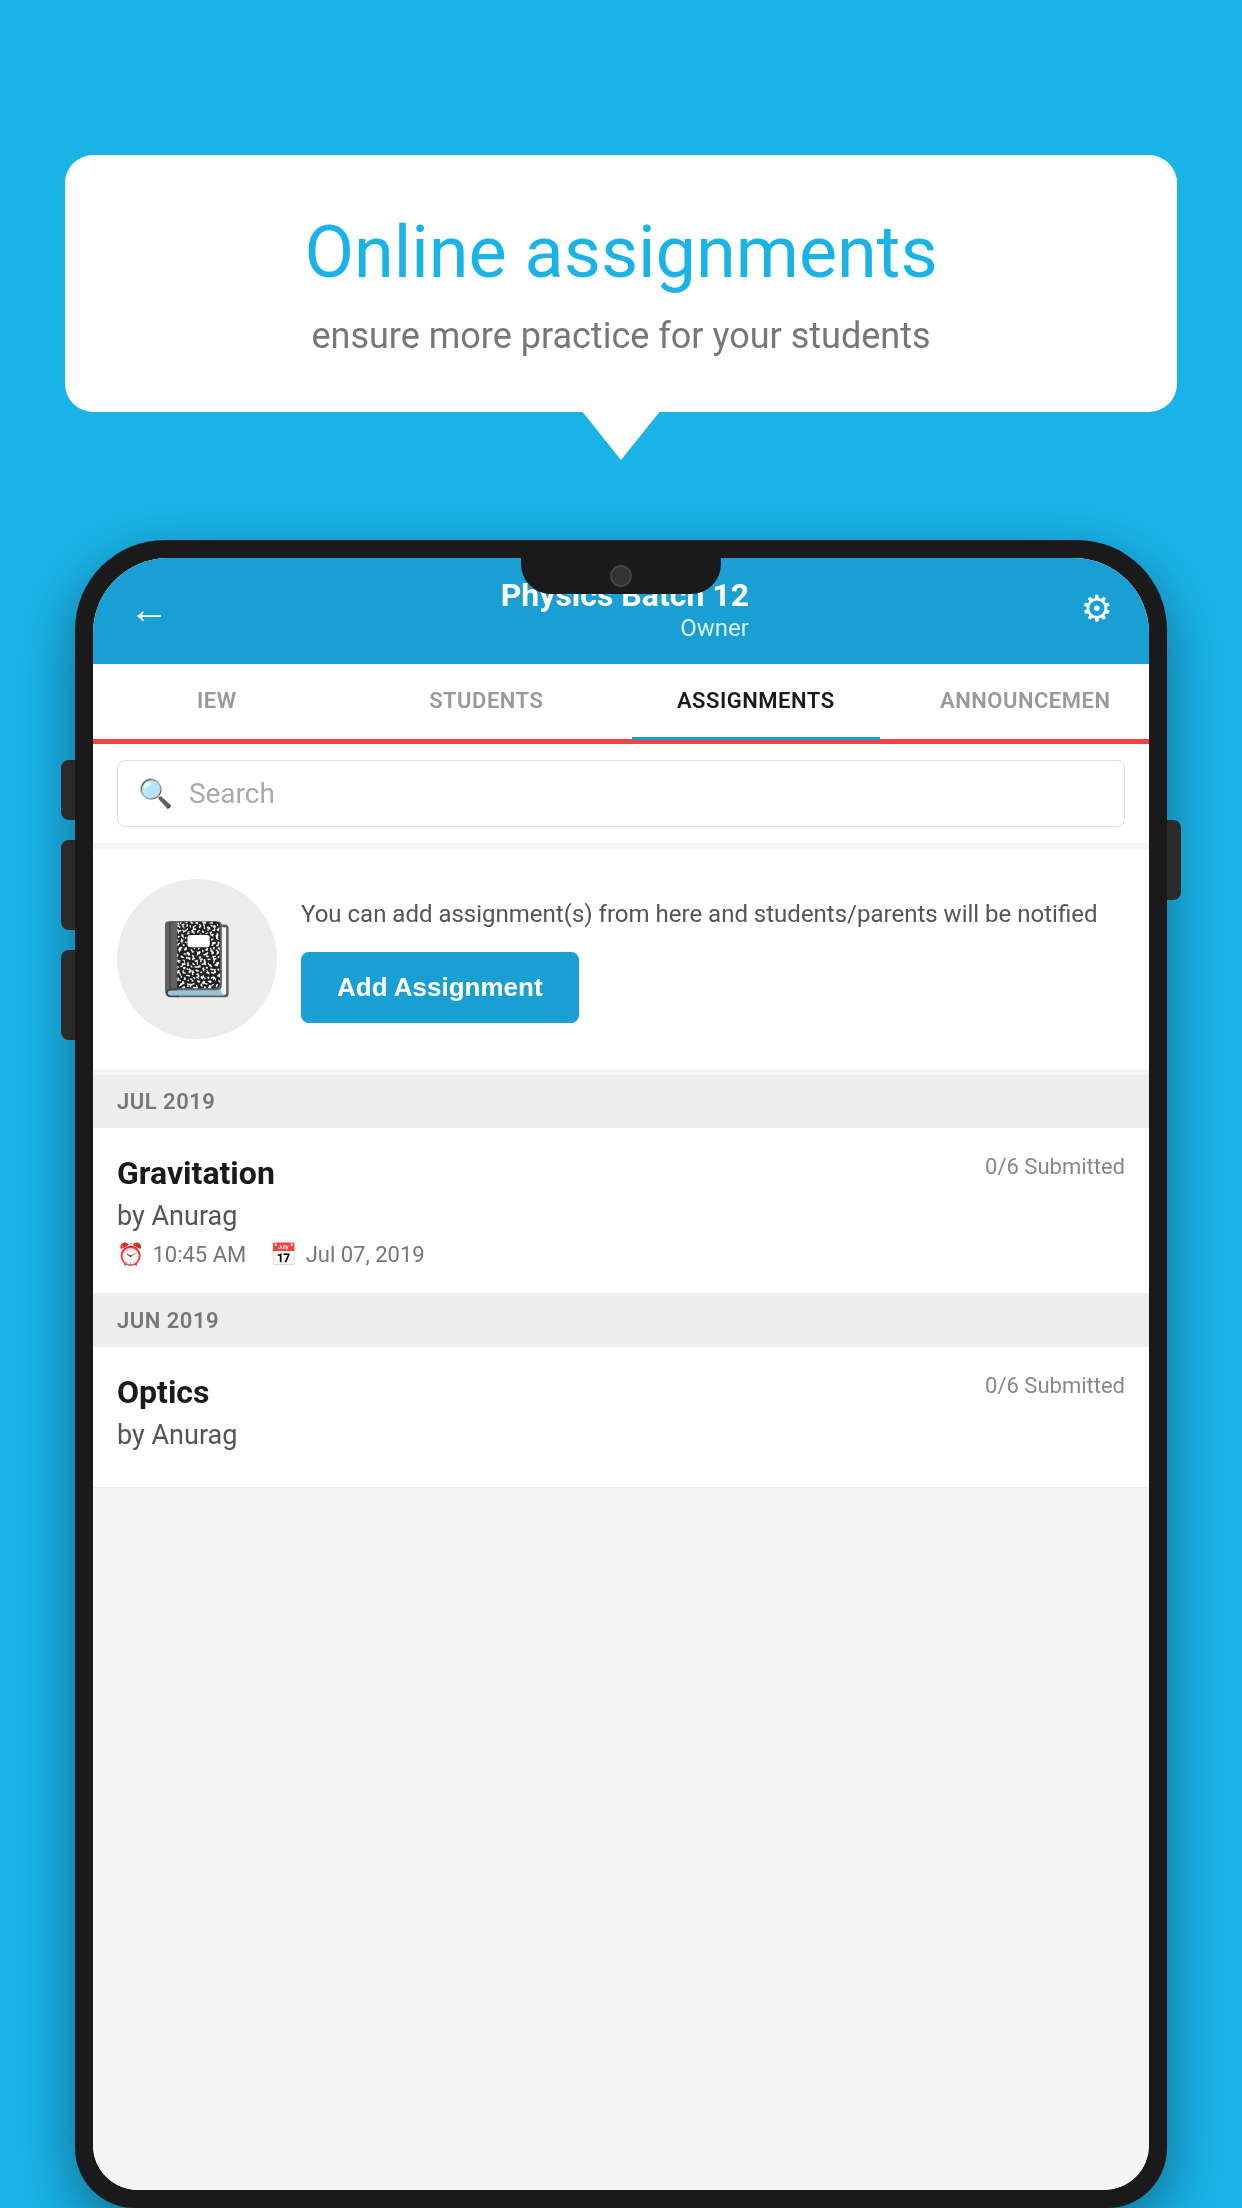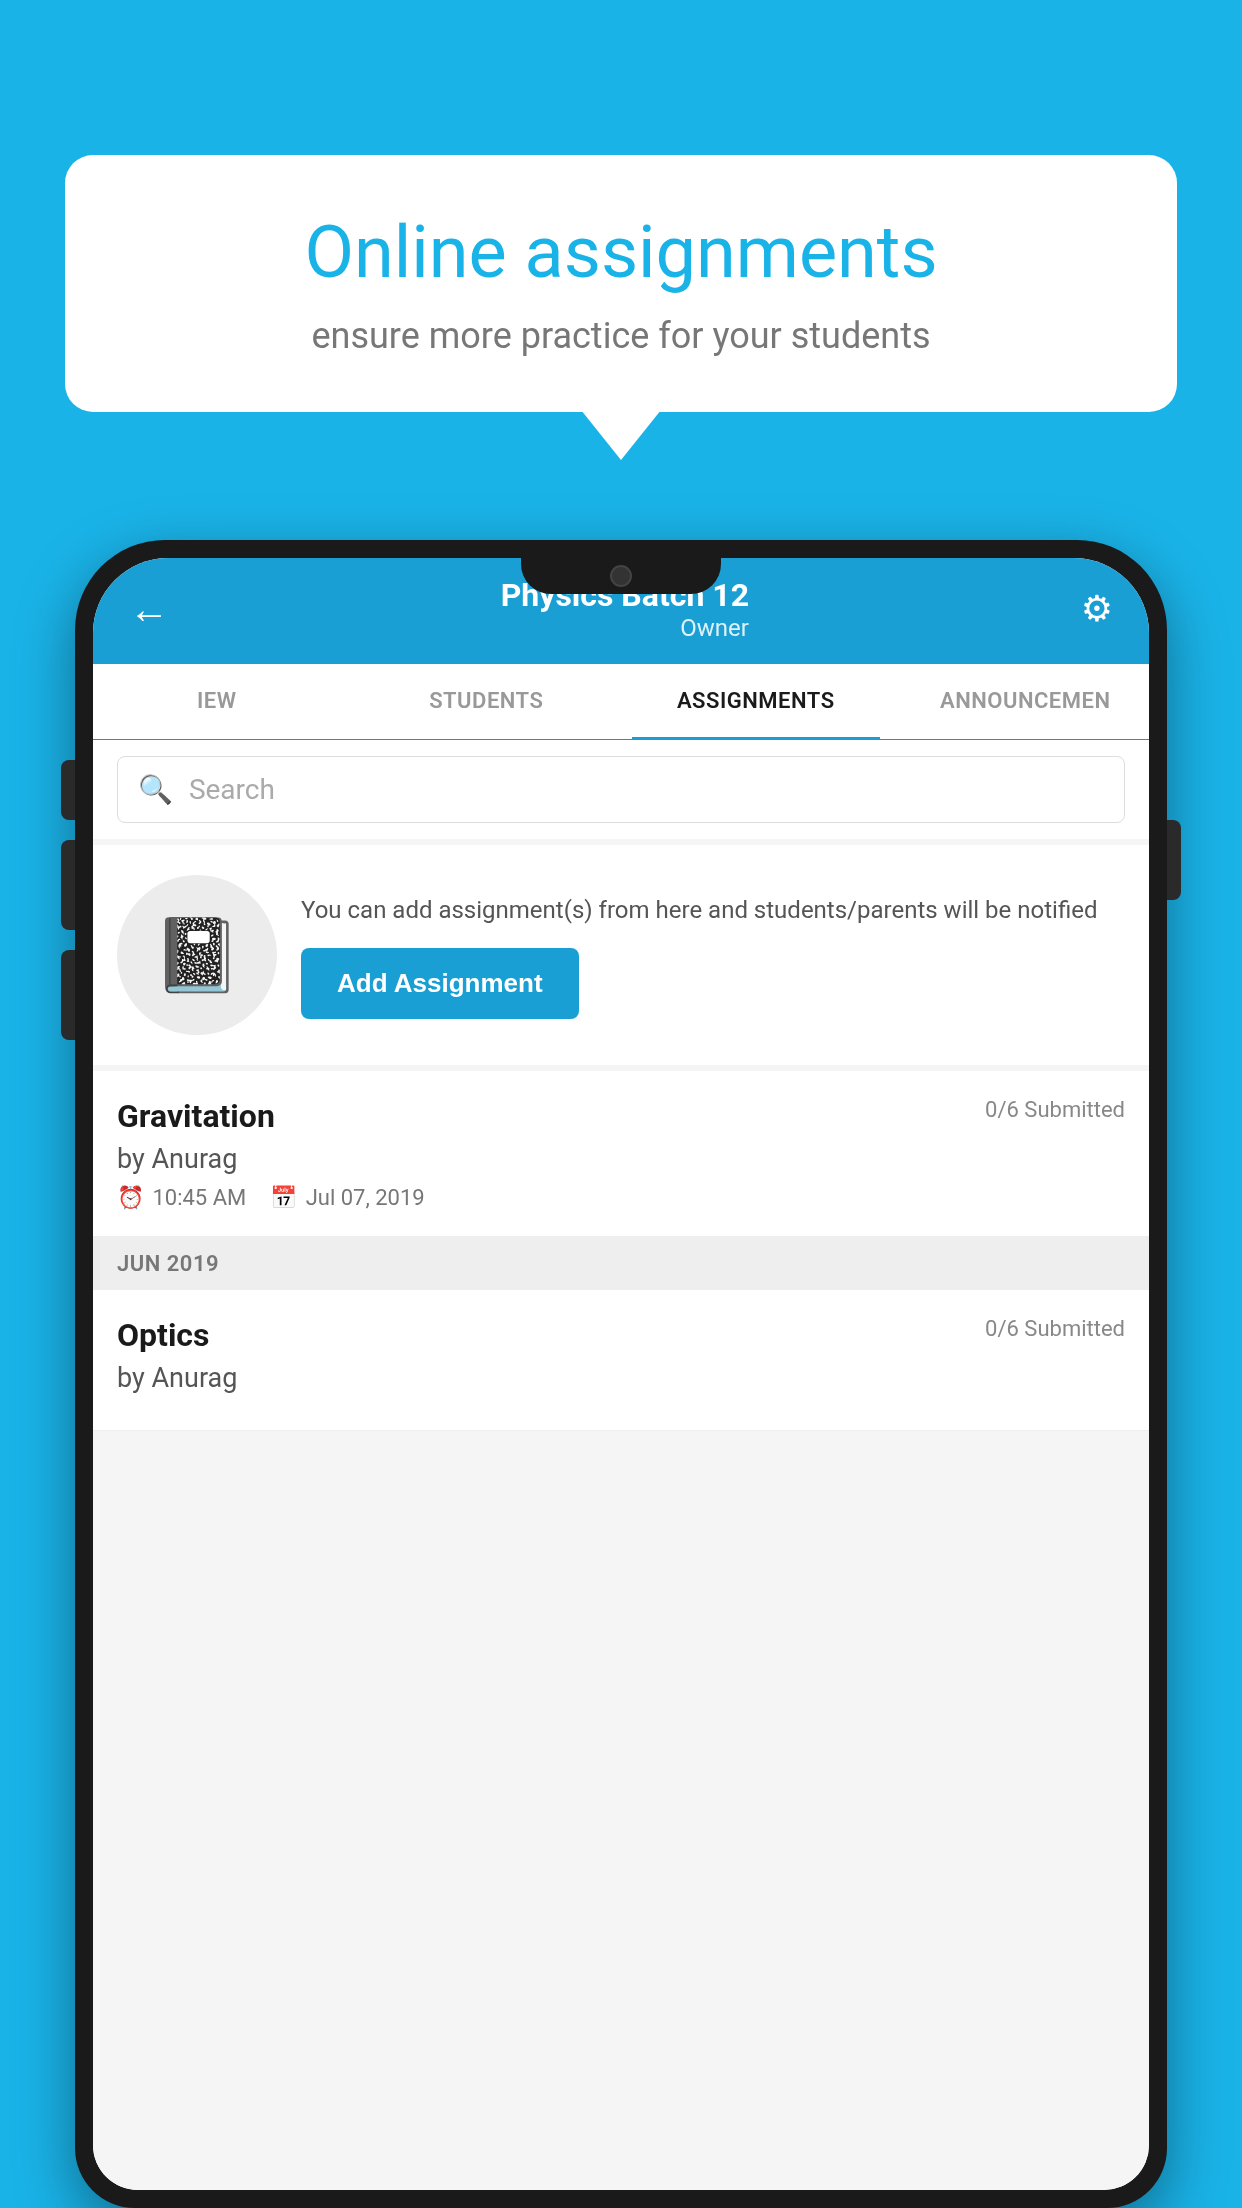--- a/index.html
+++ b/index.html
@@ -146,21 +146,21 @@
     .header-settings {
       color: white;
       font-size: 36px;
       cursor: pointer;
     }
 
     
     .tabs {
       display: flex;
       background: white;
-      border-bottom: 1px solid #ef4444;
+      border-bottom: 5px solid #ef4444;
       flex-shrink: 0;
       gap: 22px;
     }
     .tab {
       flex: 1;
       padding: 24px 10px;
       text-align: center;
       font-size: 22px;
       font-weight: 600;
       color: #999;
@@ -389,20 +389,21 @@
       <div class="add-assignment-section">
         <div class="assignment-icon-circle">
           <span class="notebook-icon">📓</span>
         </div>
         <div class="add-assignment-right">
           <div class="add-assignment-text">You can add assignment(s) from here and students/parents will be notified</div>
           <button class="add-assignment-btn">Add Assignment</button>
         </div>
       </div>
 
+      <div class="section-header">JUL 2019</div>
 
       <div class="assignment-item">
         <div class="assignment-header-row">
           <span class="assignment-name">Gravitation</span>
           <span class="assignment-submitted">0/6 Submitted</span>
         </div>
         <div class="assignment-author">by Anurag</div>
         <div class="assignment-meta">
           <div class="meta-item">
             <span class="meta-icon">⏰</span>

